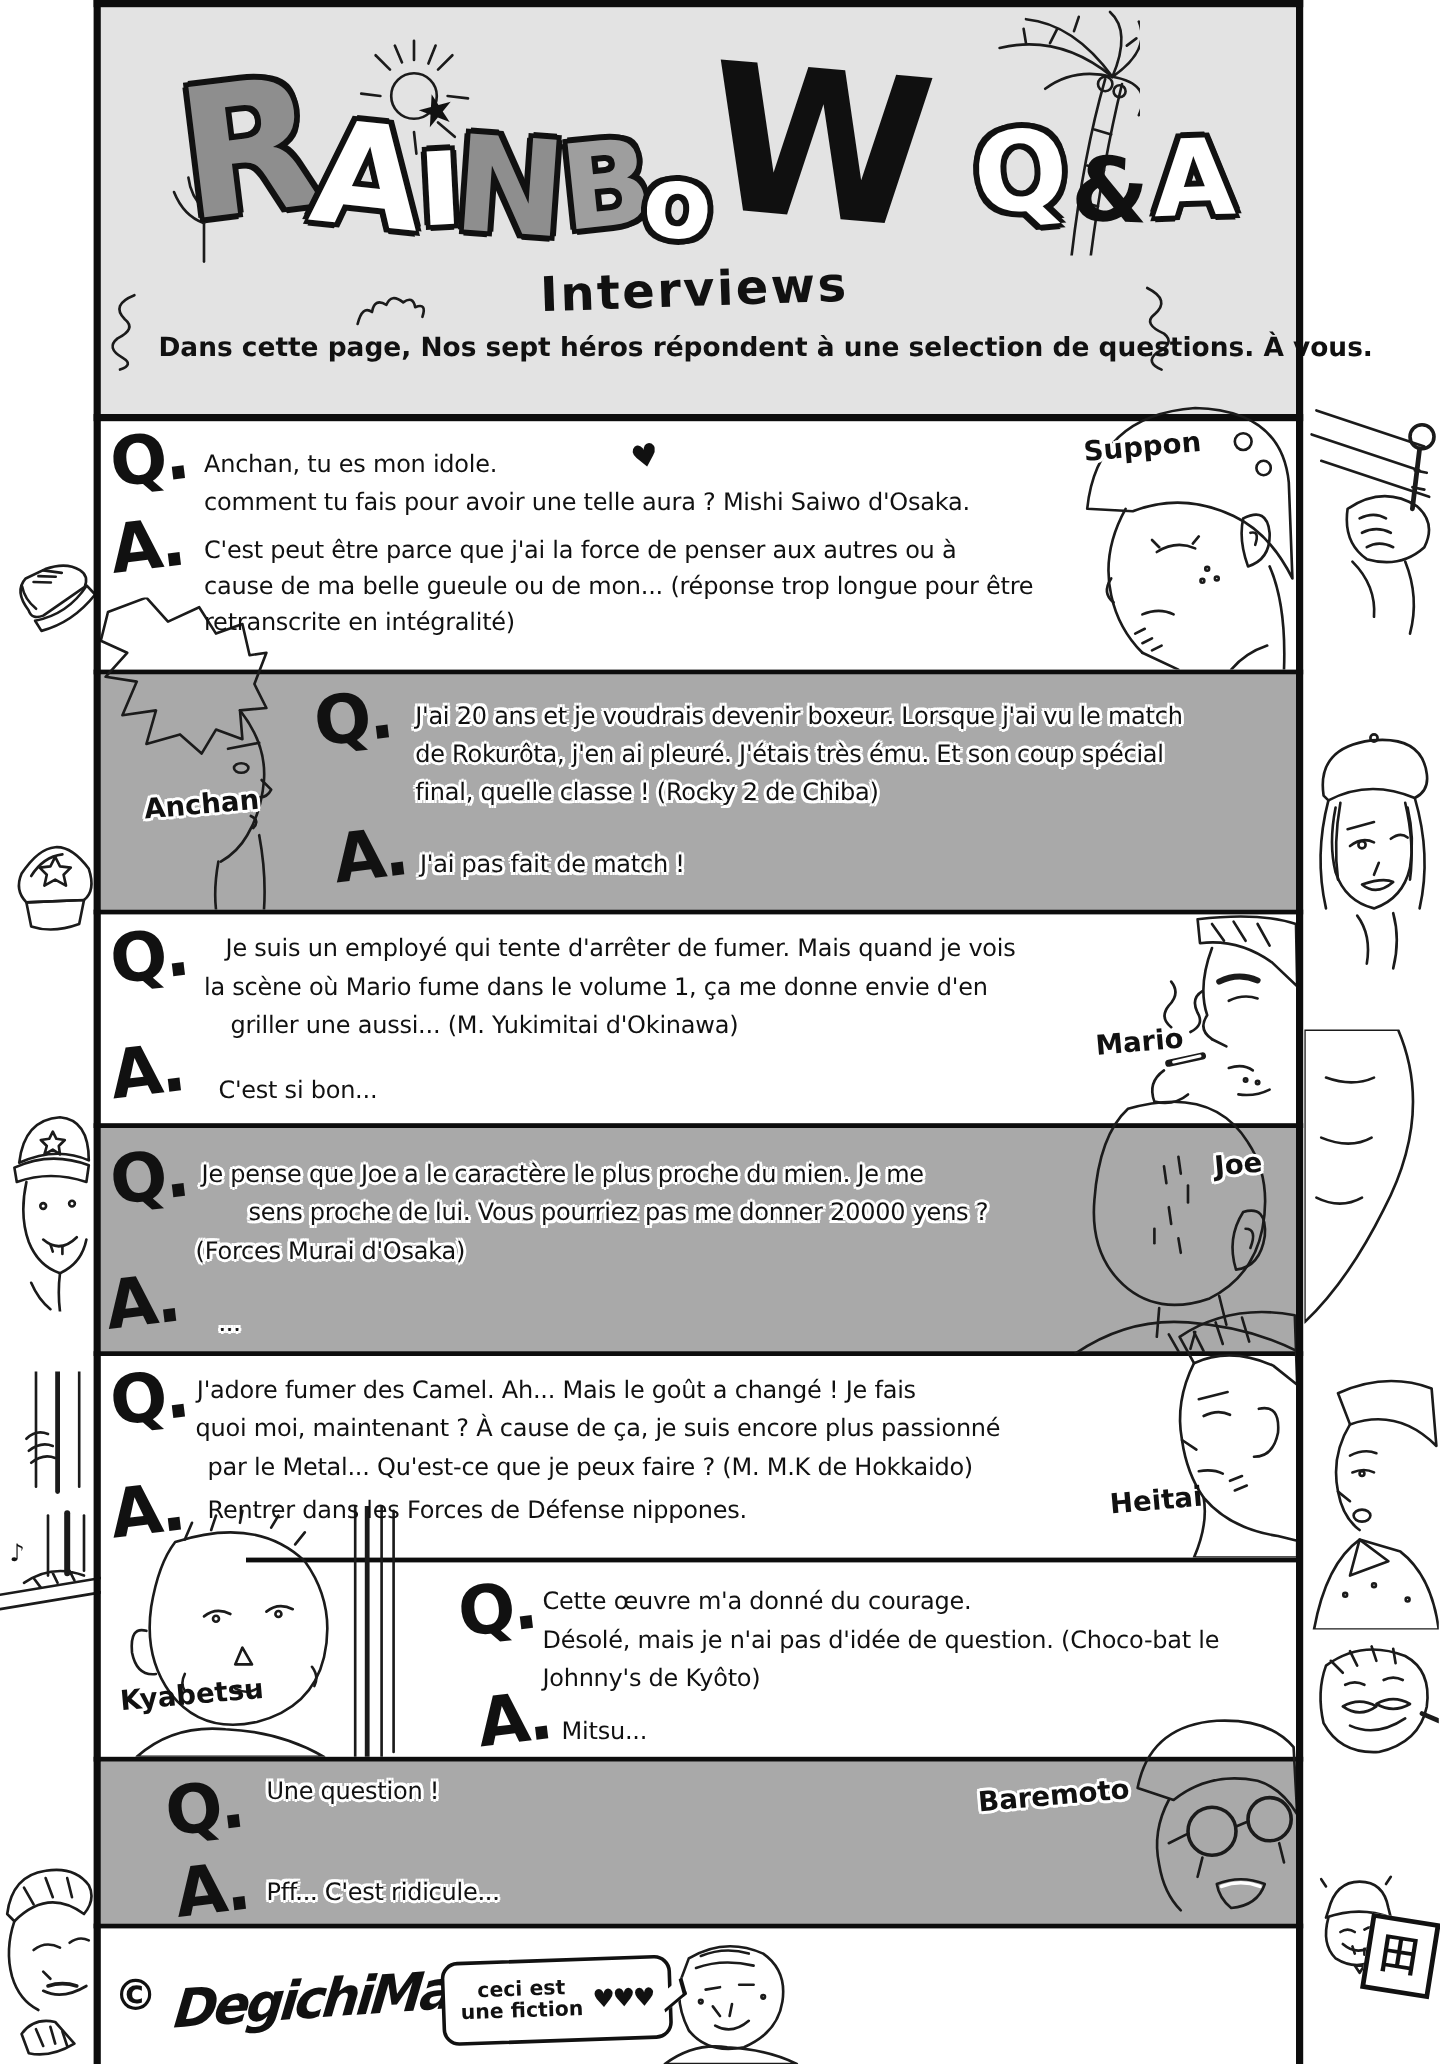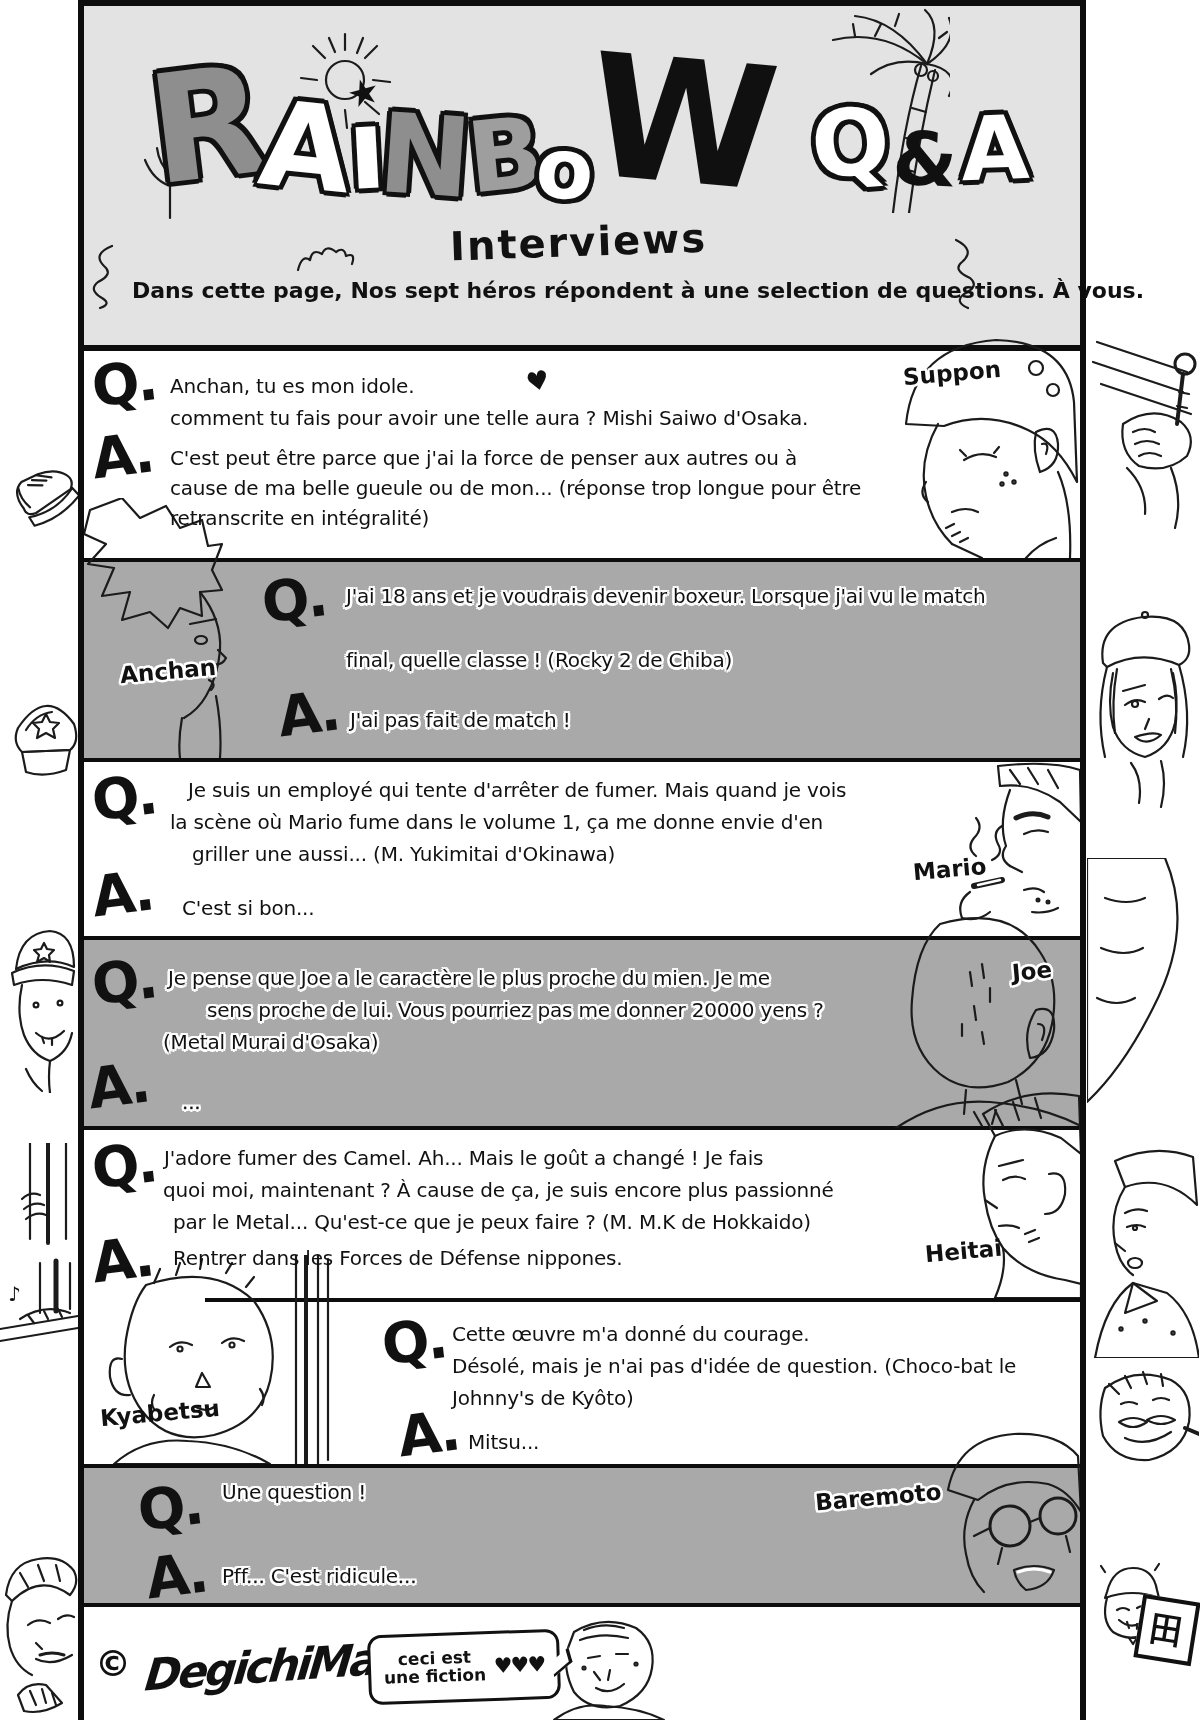--- a/index.html
+++ b/index.html
@@ -301,40 +301,41 @@
     <span class="heart" style="left:442px;top:18px;">♥</span>
     <div class="ql" style="left:86px;top:58px;">comment tu fais pour avoir une telle aura ? Mishi Saiwo d'Osaka.</div>
     <span class="glyph" style="left:8px;top:78px;">A.</span>
     <div class="ql" style="left:86px;top:128px;">cause de ma belle gueule ou de mon... (réponse trop longue pour être</div>
     <div class="ql" style="left:86px;top:98px;">C'est peut être parce que j'ai la force de penser aux autres ou à</div>
     <div class="ql" style="left:86px;top:158px;">retranscrite en intégralité)</div>
   </section>
 
   <section class="abs" style="left:84px;top:562px;width:996px;height:196px;">
     <span class="glyph" style="left:178px;top:10px;">Q.</span>
-    <div class="ql ol" style="left:262px;top:24px;">J'ai 18 ans et je voudrais devenir boxeur. Lorsque j'ai vu le match</div>
+    <div class="ql ol" style="left:262px;top:24px;">J'ai 20 ans et je voudrais devenir boxeur. Lorsque j'ai vu le match</div>
+    <div class="ql ol" style="left:262px;top:56px;">de Rokurôta, j'en ai pleuré. J'étais très ému. Et son coup spécial</div>
     <div class="ql ol" style="left:262px;top:88px;">final, quelle classe ! (Rocky 2 de Chiba)</div>
     <span class="glyph" style="left:194px;top:124px;">A.</span>
     <div class="ql ol" style="left:266px;top:148px;">J'ai pas fait de match !</div>
   </section>
 
   <section class="abs" style="left:84px;top:762px;width:996px;height:174px;">
     <span class="glyph" style="left:8px;top:8px;">Q.</span>
     <div class="ql" style="left:104px;top:18px;">Je suis un employé qui tente d'arrêter de fumer. Mais quand je vois</div>
     <div class="ql" style="left:86px;top:50px;">la scène où Mario fume dans le volume 1, ça me donne envie d'en</div>
     <div class="ql" style="left:108px;top:82px;">griller une aussi... (M. Yukimitai d'Okinawa)</div>
     <span class="glyph" style="left:8px;top:104px;">A.</span>
     <div class="ql" style="left:98px;top:136px;">C'est si bon...</div>
   </section>
 
   <section class="abs" style="left:84px;top:940px;width:996px;height:186px;">
     <span class="glyph" style="left:8px;top:14px;">Q.</span>
     <div class="ql ol" style="left:84px;top:28px;">Je pense que Joe a le caractère le plus proche du mien. Je me</div>
     <div class="ql ol" style="left:79px;top:60px;margin-left:44px;">sens proche de lui. Vous pourriez pas me donner 20000 yens ?</div>
-    <div class="ql ol" style="left:79px;top:92px;">(Metal Murai d'Osaka)</div>
+    <div class="ql ol" style="left:79px;top:92px;">(Forces Murai d'Osaka)</div>
     <span class="glyph" style="left:4px;top:118px;">A.</span>
     <div class="ql ol" style="left:98px;top:152px;">...</div>
   </section>
 
   <section class="abs" style="left:84px;top:1130px;width:996px;height:168px;">
     <span class="glyph" style="left:8px;top:8px;">Q.</span>
     <div class="ql" style="left:80px;top:18px;">J'adore fumer des Camel. Ah... Mais le goût a changé ! Je fais</div>
     <div class="ql" style="left:89px;top:82px;">par le Metal... Qu'est-ce que je peux faire ? (M. M.K de Hokkaido)</div>
     <div class="ql" style="left:79px;top:50px;">quoi moi, maintenant ? À cause de ça, je suis encore plus passionné</div>
     <span class="glyph" style="left:8px;top:102px;">A.</span>

